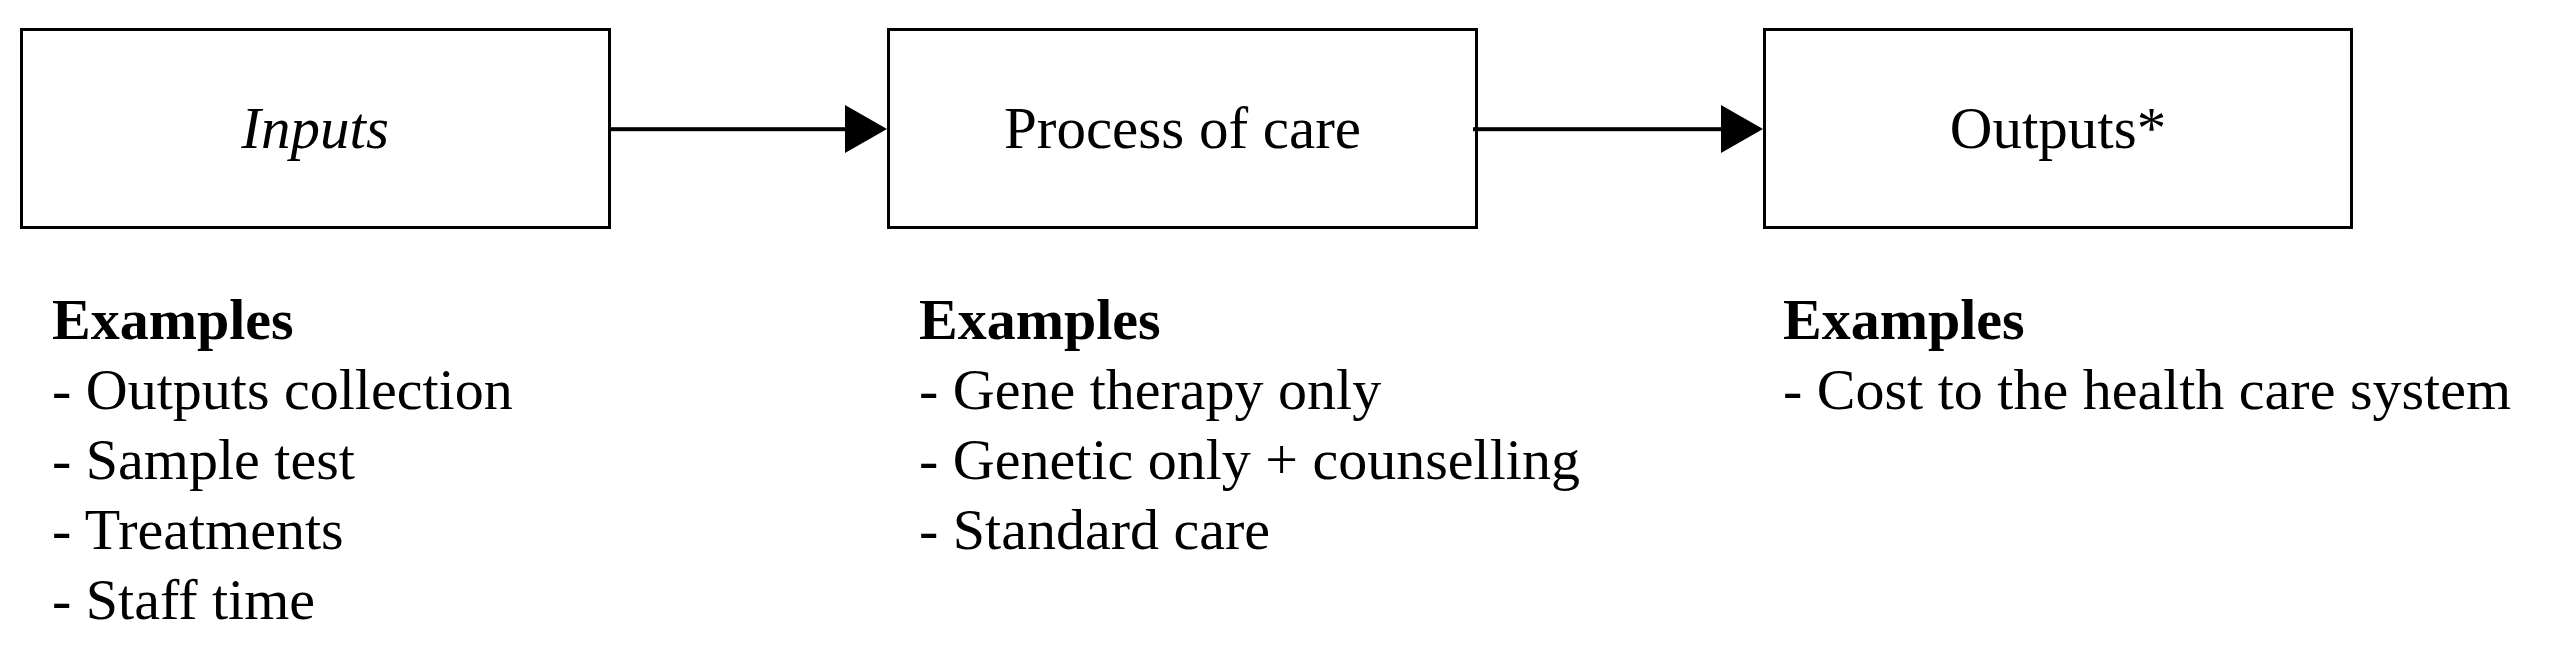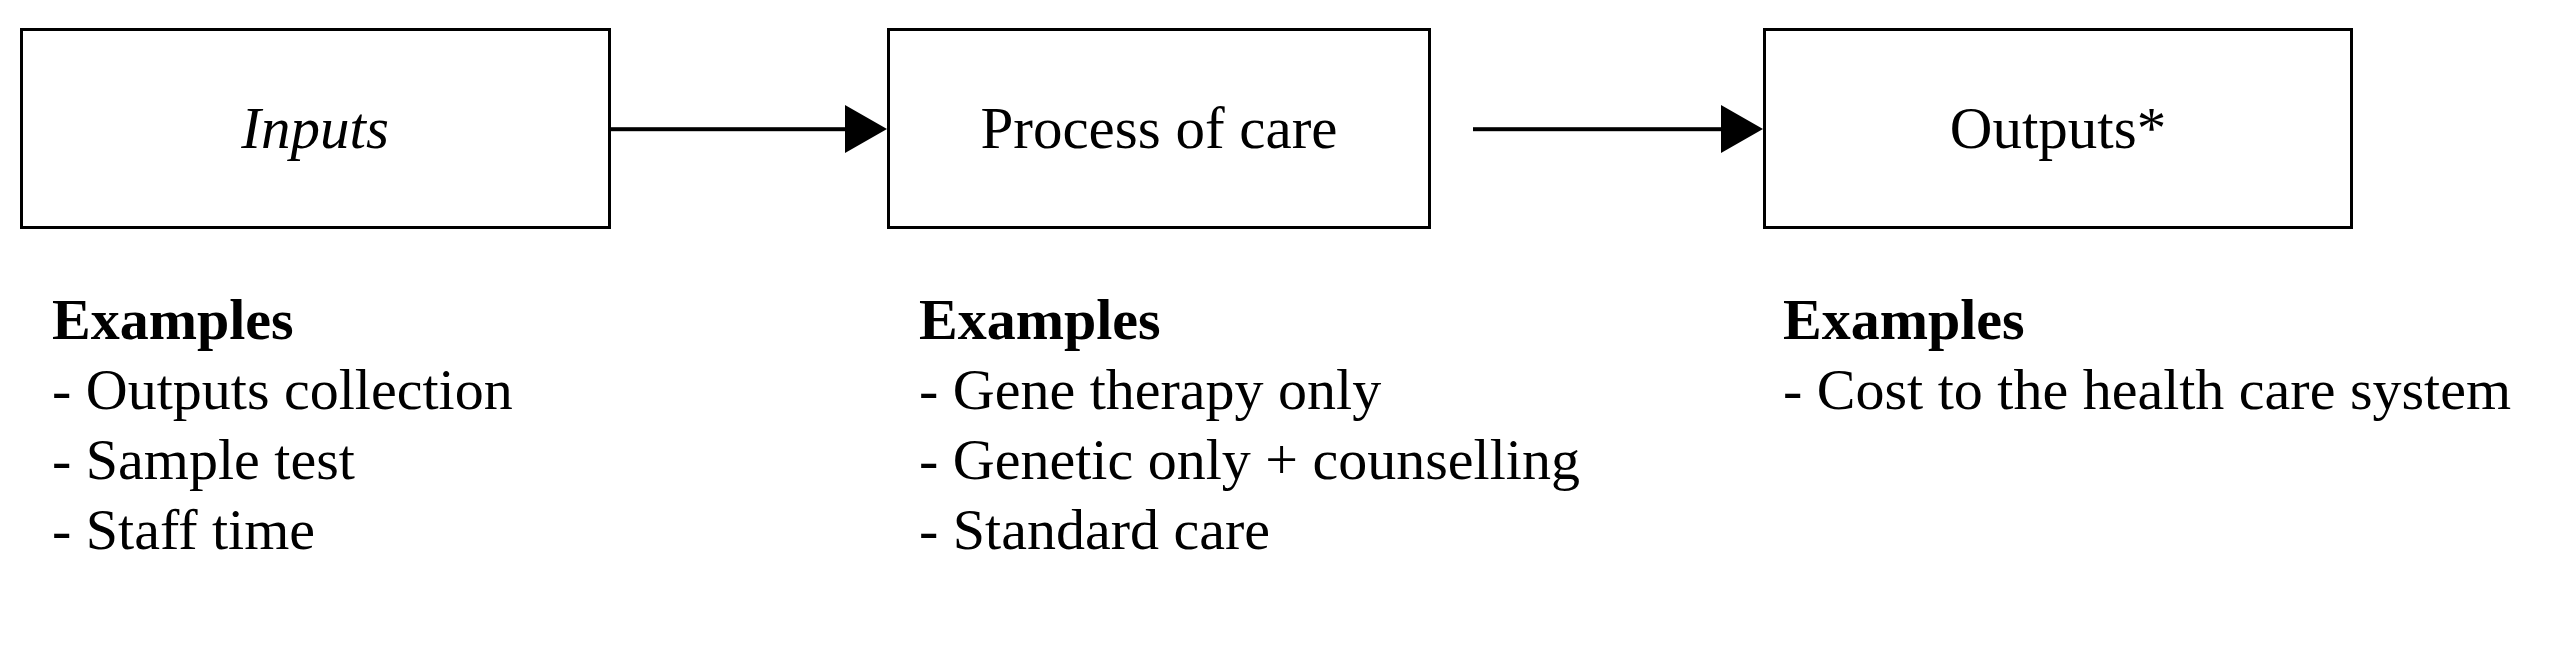--- a/index.html
+++ b/index.html
@@ -21,21 +21,21 @@
     top: 27.6px;
     height: 201px;
     box-sizing: border-box;
     border: 3.6px solid #000000;
     background: #ffffff;
     display: flex;
     align-items: center;
     justify-content: center;
   }
   #box-inputs  { left: 19.6px;   width: 591px; font-style: italic; }
-  #box-process { left: 887px; width: 544px; }
+  #box-process { left: 887px; width: 591px; }
   #box-outputs { left: 1763px; width: 590px; }
   .node-label {
     font-size: 59px;
     white-space: nowrap;
   }
   .arrow {
     position: absolute;
     top: 105px;
     height: 48px;
   }
@@ -99,20 +99,21 @@
   </div>
 
   <div id="box-outputs" class="node-box">
     <span class="node-label">Outputs*</span>
   </div>
 
   <div id="examples-inputs" class="examples">
     <div class="examples-title">Examples</div>
     <div>- Outputs collection</div>
     <div>- Sample test</div>
+    <div>- Treatments</div>
     <div>- Staff time</div>
   </div>
 
   <div id="examples-process" class="examples">
     <div class="examples-title">Examples</div>
     <div>- Gene therapy only</div>
     <div>- Genetic only + counselling</div>
     <div>- Standard care</div>
   </div>
 

